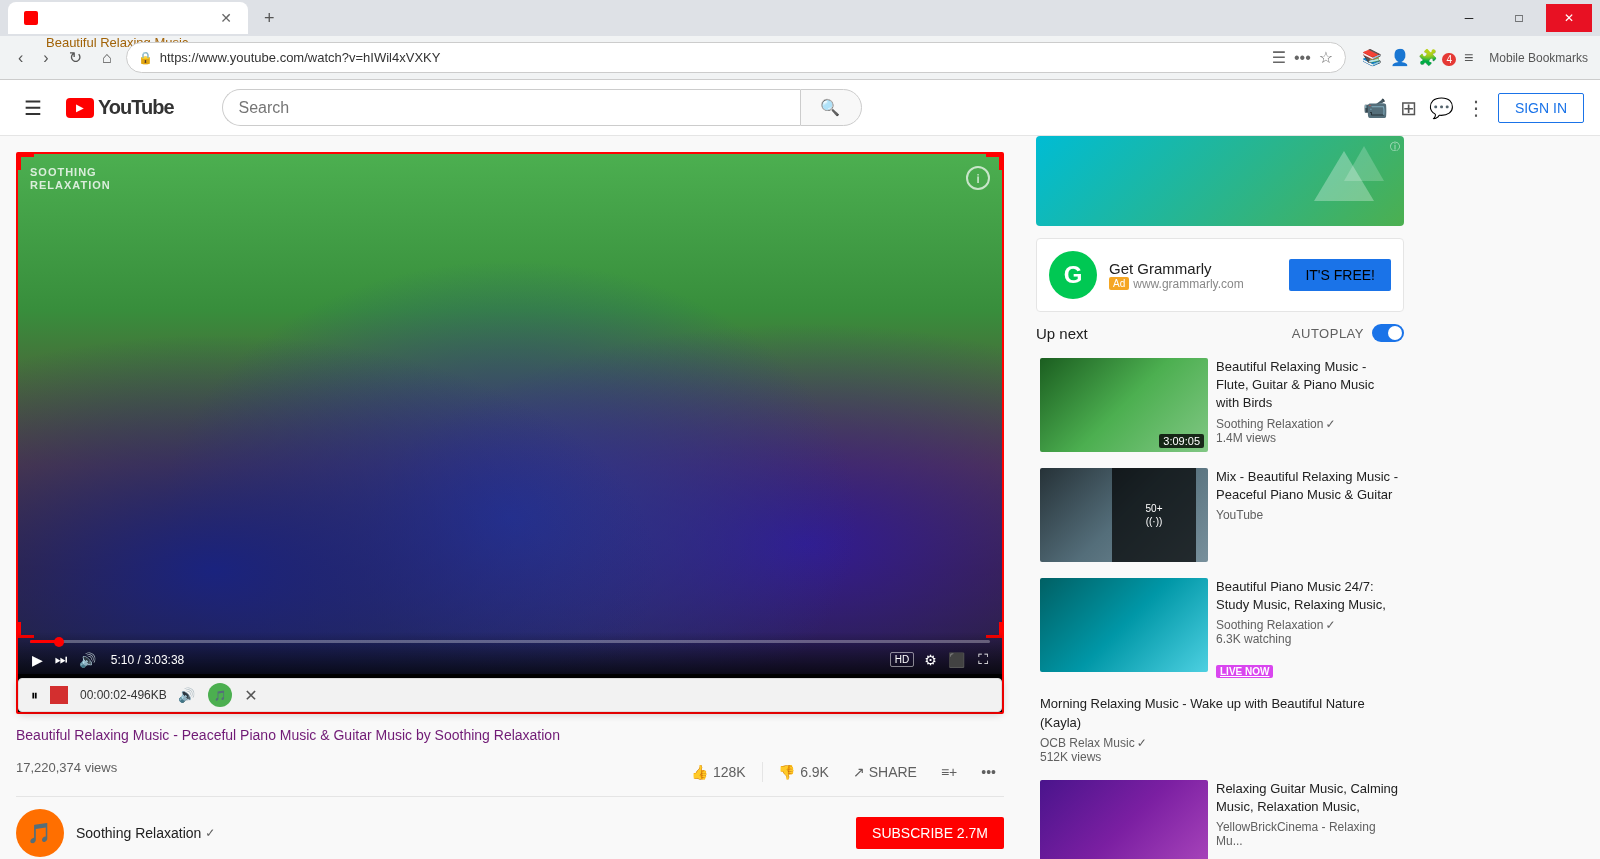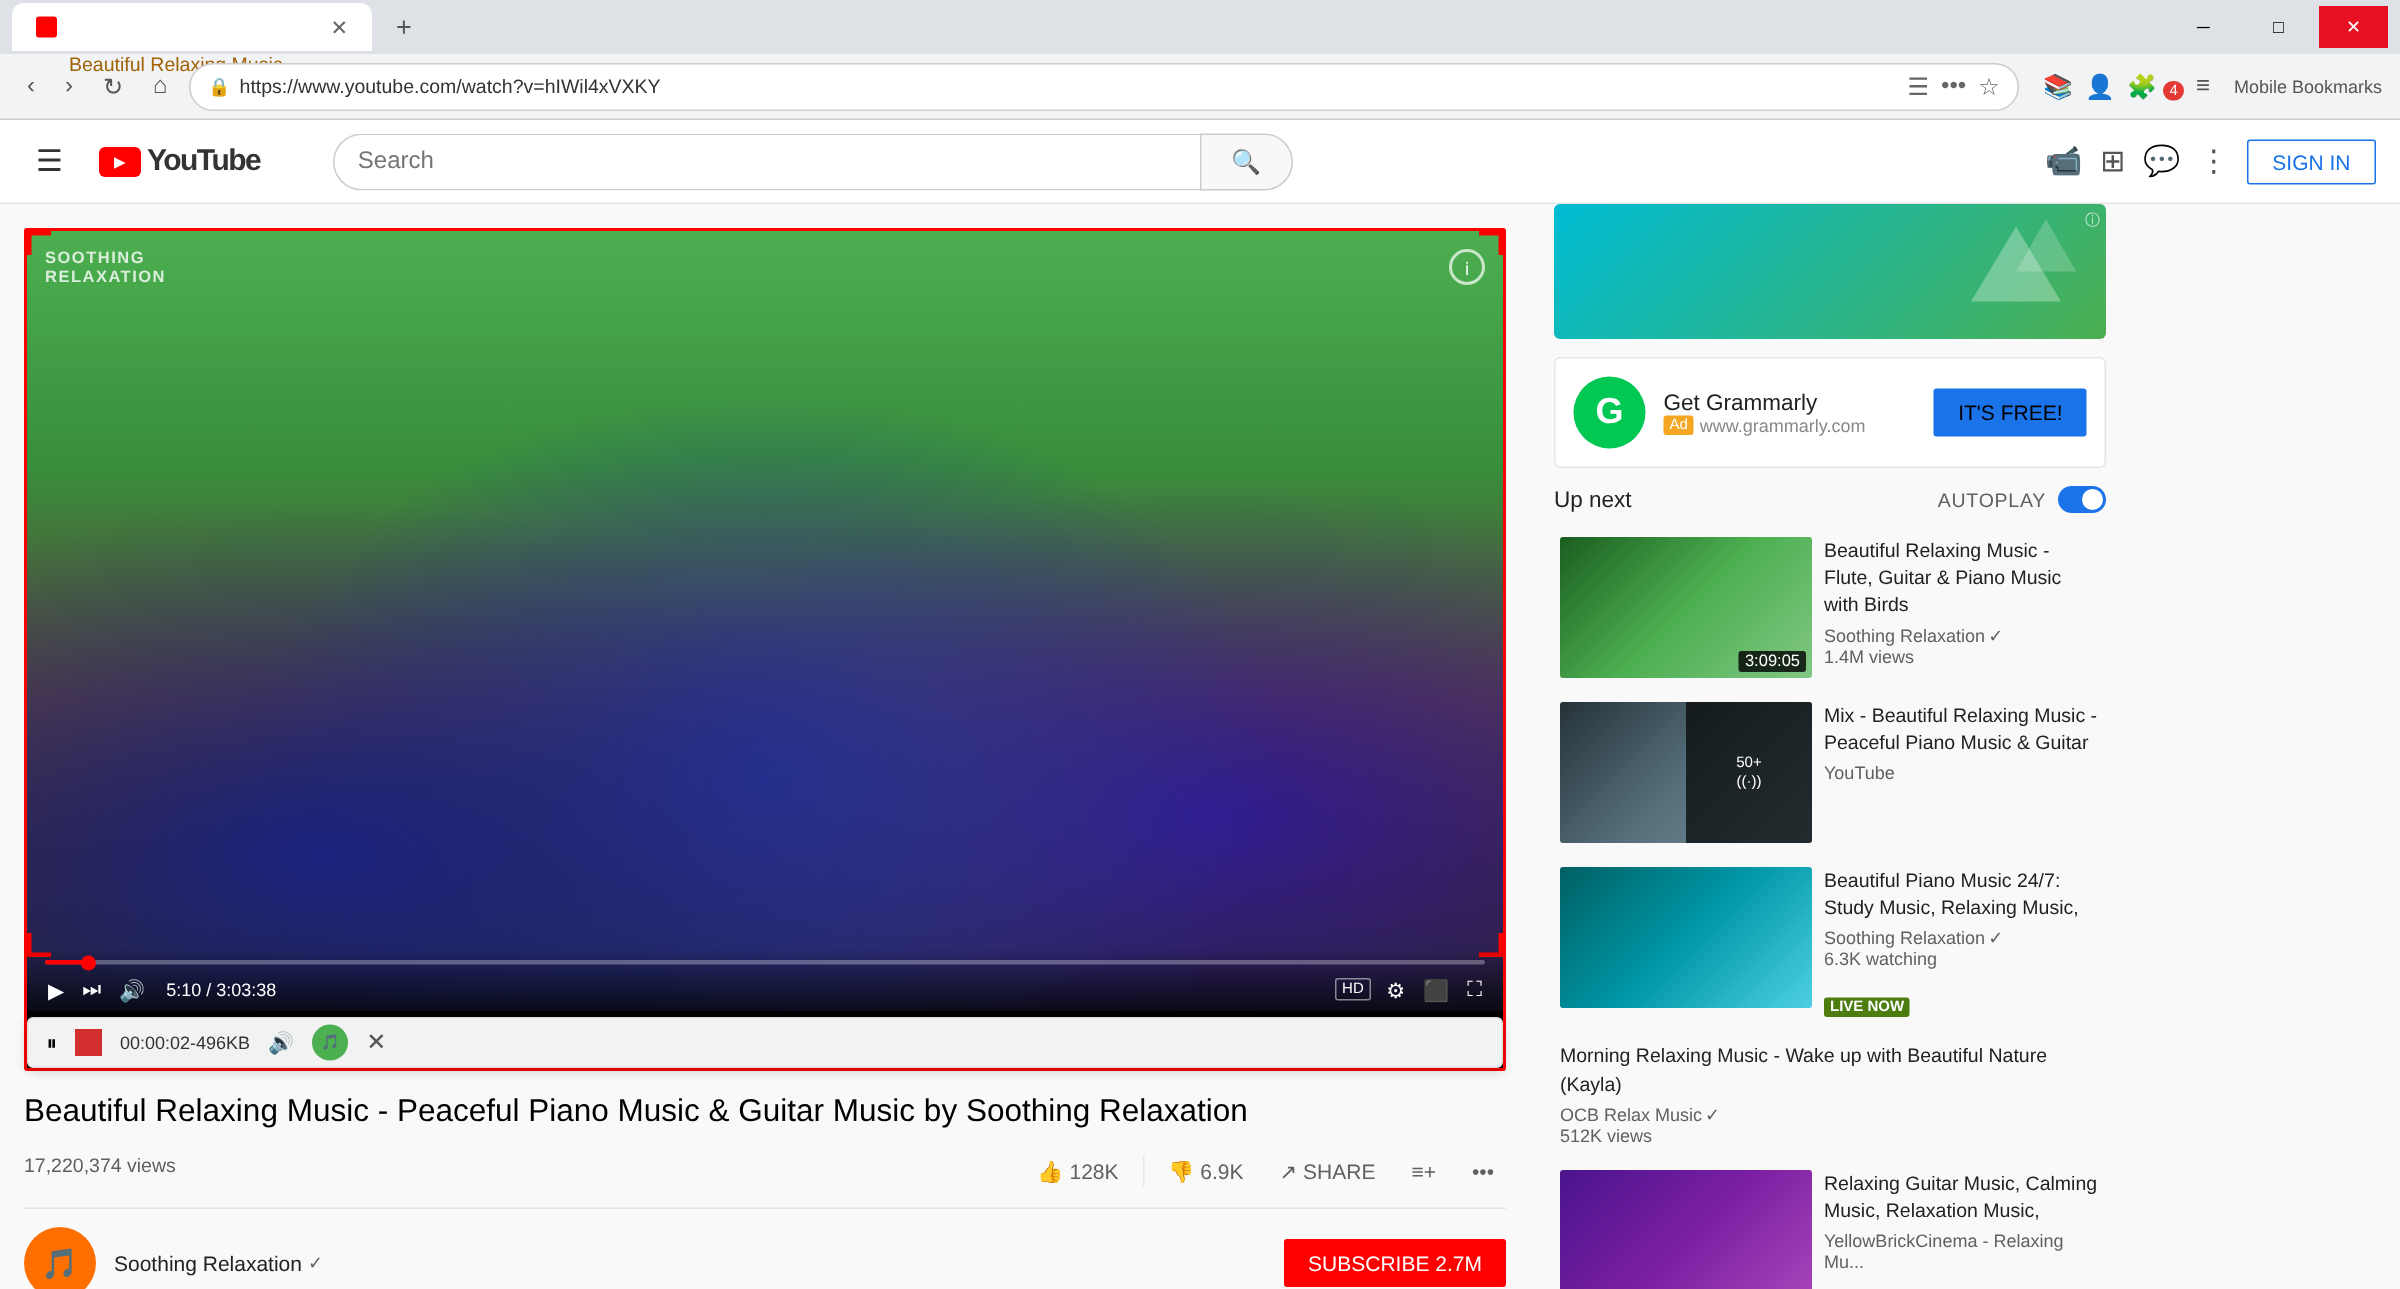--- a/index.html
+++ b/index.html
@@ -86,21 +86,21 @@
     .pip-toolbar { background: rgba(255,255,255,0.95); border: 1px solid #ddd; border-radius: 4px; padding: 4px 12px; display: flex; align-items: center; gap: 12px; position: absolute; bottom: -40px; left: 50%; transform: translateX(-50%); white-space: nowrap; box-shadow: 0 2px 8px rgba(0,0,0,0.2); z-index: 100; }
     .pip-pause { background: none; border: none; cursor: pointer; font-size: 14px; }
     .pip-stop { width: 18px; height: 18px; background: #d32f2f; border: none; cursor: pointer; }
     .pip-time { font-size: 12px; color: #333; }
     .pip-volume { font-size: 14px; color: #333; }
     .pip-avatar { width: 24px; height: 24px; border-radius: 50%; background: #4caf50; display: flex; align-items: center; justify-content: center; font-size: 10px; color: white; }
     .pip-close { background: none; border: none; cursor: pointer; font-size: 16px; color: #555; }
 
     
     .video-title-section { padding: 12px 0; }
-    .video-title { font-size: 21px; color: #000000; font-weight: 400; line-height: 1.4; }
+    .video-title { font-size: 14px; color: #701a75; font-weight: 400; line-height: 1.4; }
     .video-meta { display: flex; align-items: flex-start; justify-content: space-between; margin-top: 14px; }
     .view-count { font-size: 13px; color: #606060; }
     .action-btns { display: flex; align-items: center; gap: 8px; }
     .action-btn { background: none; border: none; cursor: pointer; display: flex; align-items: center; gap: 4px; color: #606060; font-size: 14px; padding: 4px 8px; }
     .divider-v { width: 1px; height: 20px; background: #e5e5e5; }
 
     
     .channel-row { display: flex; align-items: center; gap: 12px; padding: 12px 0; border-top: 1px solid #e5e5e5; }
     .channel-avatar { width: 48px; height: 48px; border-radius: 50%; background: #ff6f00; display: flex; align-items: center; justify-content: center; font-size: 20px; color: white; flex-shrink: 0; }
     .channel-name { font-size: 14px; font-weight: 500; color: #212121; display: flex; align-items: center; gap: 4px; }
@@ -128,26 +128,26 @@
     .up-next-header { display: flex; align-items: center; justify-content: space-between; margin-bottom: 12px; gap: 40px; }
     .up-next-label { font-size: 15px; font-weight: 500; color: #212121; }
     .autoplay-label { font-size: 13px; color: #606060; text-transform: uppercase; letter-spacing: 0.5px; text-align: center; }
     .autoplay-toggle { width: 32px; height: 18px; background: #1a73e8; border-radius: 9px; position: relative; cursor: pointer; display: inline-block; }
     .autoplay-toggle::after { content: ''; position: absolute; width: 14px; height: 14px; background: white; border-radius: 50%; top: 2px; right: 2px; }
 
     
     .sidebar-video { display: flex; gap: 8px; margin-bottom: 8px; cursor: pointer; padding: 4px; border-radius: 4px; }
     .sidebar-thumb { width: 168px; height: 94px; background: #333; border-radius: 2px; position: relative; flex-shrink: 0; overflow: hidden; }
     .thumb-duration { position: absolute; bottom: 4px; right: 4px; background: rgba(0,0,0,0.8); color: white; font-size: 11px; padding: 1px 4px; border-radius: 2px; }
-    .thumb-mix-badge { position: absolute; right: 0; top: 0; background: rgba(0,0,0,0.7); color: white; font-size: 10px; padding: 4px 6px; text-align: center; width: 50%; height: 100%; display: flex; flex-direction: column; align-items: center; justify-content: center; gap: 2px; }
+    .thumb-mix-badge { position: absolute; right: 12px; top: 0; background: rgba(0,0,0,0.7); color: white; font-size: 10px; padding: 4px 6px; text-align: center; width: 50%; height: 100%; display: flex; flex-direction: column; align-items: center; justify-content: center; gap: 2px; }
     .sidebar-video-info { flex: 1; }
     .sidebar-video-title { font-size: 13px; font-weight: 500; color: #212121; line-height: 1.4; margin-bottom: 4px; }
     .sidebar-channel { font-size: 12px; color: #606060; display: flex; align-items: center; gap: 2px; }
     .sidebar-views { font-size: 12px; color: #606060; }
-    .live-badge { display: inline-block; background: #4d7c0f; color: white; font-size: 10px; padding: 1px 4px; border-radius: 2px; font-weight: bold; margin-top: 19px; }
+    .live-badge { display: inline-block; background: #d946ef; color: white; font-size: 10px; padding: 1px 4px; border-radius: 2px; font-weight: bold; margin-top: 19px; text-decoration: underline; }
 
     
     .thumb-forest { background: linear-gradient(135deg, #1b5e20, #4caf50, #81c784); }
     .thumb-misty { background: linear-gradient(135deg, #263238, #546e7a, #78909c); }
     .thumb-waterfall { background: linear-gradient(135deg, #006064, #0097a7, #4dd0e1); }
     .thumb-morning { background: linear-gradient(135deg, #e65100, #ff9800, #ffc107); }
     .thumb-guitar { background: linear-gradient(135deg, #4a148c, #7b1fa2, #ab47bc); }
   </style>
 </head>
 <body>

